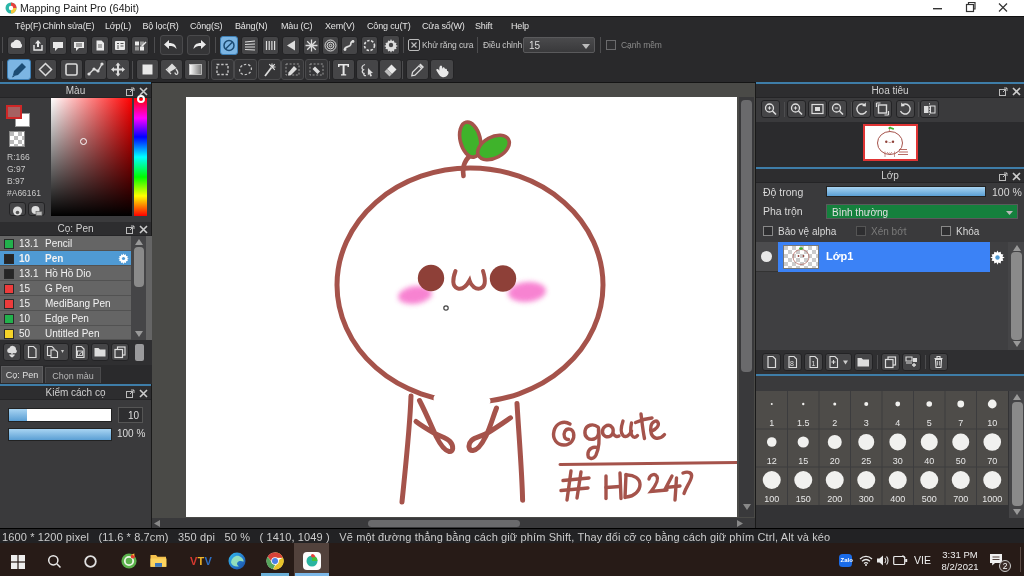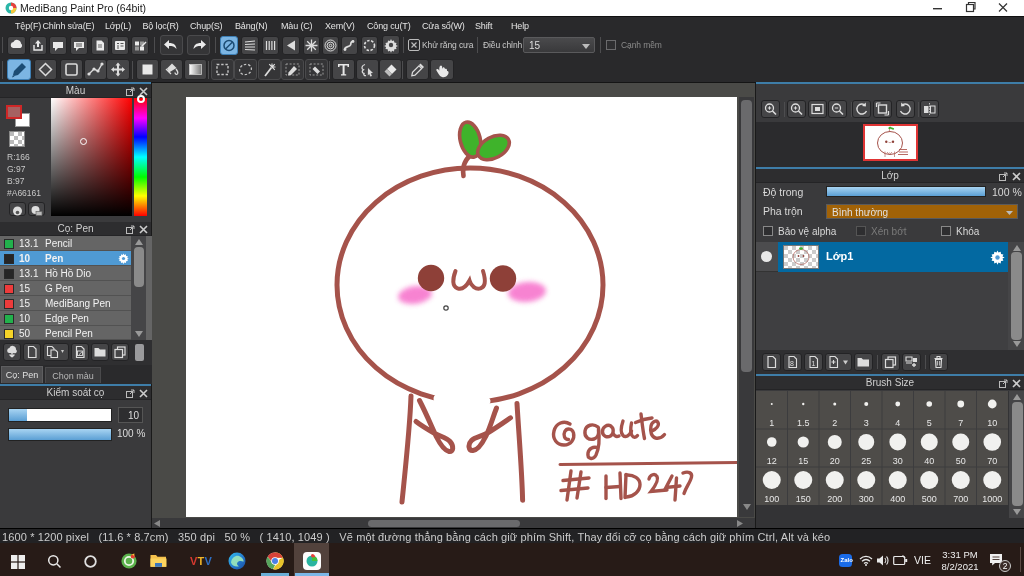--- a/index.html
+++ b/index.html
@@ -59,39 +59,39 @@
 </head>
 <body>
 
 <div id="titlebar">
   <svg class="abs" style="left:5px;top:2px" width="12" height="12" viewBox="0 0 12 12">
     <circle cx="6" cy="6" r="5.5" fill="#2bb6a8"></circle>
     <path d="M6 0.5 A5.5 5.5 0 0 1 11.5 6 L6 6 Z" fill="#e8413c"></path>
     <path d="M11.5 6 A5.5 5.5 0 0 1 6 11.5 L6 6 Z" fill="#f5c63c"></path>
     <circle cx="6" cy="6" r="2.2" fill="#fff"></circle>
   </svg>
-  <span class="ttl">MediBang Paint Pro (64bit)</span>
+  <span class="ttl">Mapping Paint Pro (64bit)</span>
   <svg class="wbtn" style="left:931px" width="14" height="15">
       <rect x="2" y="8" width="9" height="1.4" fill="#333"></rect>
     </svg>
   <svg class="wbtn" style="left:963px" width="14" height="15">
       <rect x="3.5" y="4.5" width="7" height="7" fill="none" stroke="#333" stroke-width="1.2"></rect>
       <path d="M5.5 4.5 L5.5 2.5 L12 2.5 L12 9 L10.5 9" fill="none" stroke="#333" stroke-width="1.2"></path>
     </svg>
   <svg class="wbtn" style="left:996px" width="14" height="15">
       <path d="M3 3.5 L11 11.5 M11 3.5 L3 11.5" stroke="#333" stroke-width="1.2"></path>
     </svg>
 </div>
 
 <div id="menubar">
   <span style="left:15px">Tệp(F)</span>
   <span style="left:42.5px">Chỉnh sửa(E)</span>
   <span style="left:105px">Lớp(L)</span>
   <span style="left:142.5px">Bộ lọc(R)</span>
-  <span style="left:190px">Chụp(S)</span>
+  <span style="left:190px">Công(S)</span>
   <span style="left:235px">Bảng(N)</span>
   <span style="left:281px">Màu (C)</span>
   <span style="left:325px">Xem(V)</span>
   <span style="left:367px">Công cụ(T)</span>
   <span style="left:422px">Cửa sổ(W)</span>
   <span style="left:475px">Shift</span>
   <span style="left:511px">Help</span>
 </div>
 
 <div id="tb1">
@@ -346,21 +346,21 @@
         <span class="nm">MediBang Pen</span>
       </div>
     <div class="brow" style="top:75px">
         <span class="sw" style="background:#22b14c"></span>
         <span class="num">10</span>
         <span class="nm">Edge Pen</span>
       </div>
     <div class="brow" style="top:90px;height:14px">
         <span class="sw" style="background:#f5d327"></span>
         <span class="num">50</span>
-        <span class="nm">Pencil Pen</span>
+        <span class="nm">Untitled Pen</span>
       </div>
 
     <div class="abs" style="left:131px;top:0;width:15px;height:104px;background:#454547">
       <svg class="abs" style="left:4px;top:3px" width="8" height="6">
           <path d="M4 0 L8 6 L0 6 Z" fill="#999"></path>
         </svg>
       <div class="sbthumb" style="left:2.5px;top:11px;width:10px;height:40px;background:#8a8a8a"></div>
       <svg class="abs" style="left:4px;top:95px" width="8" height="6">
           <path d="M0 0 L8 0 L4 6 Z" fill="#999"></path>
         </svg>
@@ -395,21 +395,21 @@
     <div class="sbthumb" style="left:135px;top:4px;width:9px;height:17px;background:#9a9a9c;border-radius:2px"></div>
   </div>
 
   <div class="abs" style="left:0;top:282px;width:152px;height:19px;background:#2a2a2c">
     <div class="abs" style="left:1px;top:1px;width:42px;height:17px;background:#4e4e50;border:1px solid #5e5e60;border-bottom:none;color:#e0e0e0;font-size:9px;text-align:center;padding-top:3px">Cọ: Pen</div>
     <div class="abs" style="left:45px;top:2px;width:56px;height:16px;background:#3a3a3c;border:1px solid #4a4a4c;border-bottom:none;color:#b8b8b8;font-size:9px;text-align:center;padding-top:3px">Chọn màu</div>
   </div>
 
   <div class="bluediv" style="top:301px"></div>
   <div class="ptitle" style="top:303px">
-      <span class="t">Kiểm soát cọ</span>
+      <span class="t">Kiểm cách cọ</span>
     <svg class="abs" style="left:126px;top:3px" width="9" height="9">
         <rect x="0.5" y="2.5" width="6" height="6" fill="none" stroke="#bbb"></rect>
         <path d="M4 5 L8 1 M5 1 h3 v3" stroke="#bbb" fill="none"></path>
       </svg>
     <svg class="abs" style="left:139px;top:3px" width="9" height="9">
         <path d="M1 1 L8 8 M8 1 L1 8" stroke="#ccc" stroke-width="1.6"></path>
       </svg>
   </div>
   <div class="abs" style="left:8px;top:325px;width:104px;height:14px;background:#fff;border:1px solid #222">
     <div class="abs" style="left:0;top:0;width:18px;height:12px;background:linear-gradient(#a8d4f2,#5b9fd4)"></div>
@@ -492,20 +492,30 @@
     <div class="sbthumb" style="left:216px;top:1.5px;width:152px;height:7px"></div>
     <svg class="abs" style="left:585px;top:2px" width="6" height="7">
         <path d="M0 0 L0 7 L6 3.5 Z" fill="#888"></path>
       </svg>
   </div>
   <div class="abs" style="left:593px;top:435px;width:10px;height:10px;background:#39393b"></div>
 </div>
 <div id="rightpanel">
   <div class="bluediv" style="top:-1px"></div>
 
+  <div class="ptitle" style="top:1px">
+      <span class="t">Hoa tiêu</span>
+    <svg class="abs" style="left:243px;top:3px" width="9" height="9">
+        <rect x="0.5" y="2.5" width="6" height="6" fill="none" stroke="#bbb"></rect>
+        <path d="M4 5 L8 1 M5 1 h3 v3" stroke="#bbb" fill="none"></path>
+      </svg>
+    <svg class="abs" style="left:256px;top:3px" width="9" height="9">
+        <path d="M1 1 L8 8 M8 1 L1 8" stroke="#ccc" stroke-width="1.6"></path>
+      </svg>
+  </div>
 
   <div class="abs" style="left:0;top:15px;width:269px;height:24px;background:#3a3a3c">
     <div class="btn" style="left:5px;top:2px;width:19px;height:18px"><svg width="17" height="16" viewBox="0 0 17 16">
           <circle cx="7.5" cy="7" r="4" fill="none" stroke="#ddd" stroke-width="1.3"></circle>
           <path d="M10.5 10 L14 13.5" stroke="#ddd" stroke-width="1.6"></path>
           <path d="M5.8 7 h3.4 M7.5 5.3 v3.4" stroke="#ddd" stroke-width="1"></path>
         </svg></div>
     <div class="vsep" style="left:27.5px;top:4px;height:15px"></div>
     <div class="btn" style="left:31px;top:2px;width:19px;height:18px"><svg width="17" height="16" viewBox="0 0 17 16">
           <circle cx="7.5" cy="7" r="4" fill="none" stroke="#ddd" stroke-width="1.3"></circle>
@@ -566,38 +576,38 @@
         <path d="M4 5 L8 1 M5 1 h3 v3" stroke="#bbb" fill="none"></path>
       </svg>
     <svg class="abs" style="left:256px;top:3px" width="9" height="9">
         <path d="M1 1 L8 8 M8 1 L1 8" stroke="#ccc" stroke-width="1.6"></path>
       </svg>
   </div>
   <span class="abs" style="left:7px;top:103px;font-size:10.5px;color:#d8d8d8">Độ trong</span>
   <div class="abs" style="left:70px;top:103px;width:160px;height:11px;border:1px solid #222;background:linear-gradient(#a8d4f2,#5b9fd4)"></div>
   <span class="abs" style="left:236px;top:103px;font-size:10.5px;color:#d8d8d8">100 %</span>
   <span class="abs" style="left:7px;top:122px;font-size:10.5px;color:#d8d8d8">Pha trộn</span>
-  <div class="abs" style="left:70px;top:121px;width:192px;height:15px;background:#a16207;border:1px solid #5a5a5c">
+  <div class="abs" style="left:70px;top:121px;width:192px;height:15px;background:#15803d;border:1px solid #5a5a5c">
     <span class="abs" style="left:5px;top:1.5px;font-size:10px;color:#e0e0e0">Bình thường</span>
     <svg class="abs" style="right:4px;top:6px" width="7" height="4">
         <path d="M0 0 L7 0 L3.5 4 Z" fill="#bbb"></path>
       </svg>
   </div>
   <div class="abs" style="left:7px;top:143px;width:10px;height:10px;border:1px solid #888;background:#2e2e30"></div>
   <span class="abs" style="left:22px;top:143px;font-size:10px;color:#d8d8d8">Bảo vệ alpha</span>
   <div class="abs" style="left:100px;top:143px;width:10px;height:10px;border:1px solid #555;background:#2e2e30"></div>
   <span class="abs" style="left:115px;top:143px;font-size:10px;color:#7a7a7a">Xén bớt</span>
   <div class="abs" style="left:185px;top:143px;width:10px;height:10px;border:1px solid #888;background:#2e2e30"></div>
   <span class="abs" style="left:200px;top:143px;font-size:10px;color:#d8d8d8">Khóa</span>
 
   <div class="abs" style="left:0;top:159px;width:269px;height:108px;background:#3f3f41">
     <div class="abs" style="left:0;top:0;width:22px;height:30px;background:#4c4c4e;border-bottom:1px solid #333">
       <div class="abs" style="left:5px;top:9px;width:11px;height:11px;background:#e8e8e8;border-radius:50%"></div>
     </div>
-    <div class="abs" style="left:22px;top:0;width:230px;height:30px;background:#0369a1">
+    <div class="abs" style="left:22px;top:0;width:212px;height:30px;background:#3b82f6">
       <div class="abs" style="left:5px;top:3px;width:36px;height:24px;border:1px solid #777;background:
         conic-gradient(#fff 25%, #ccc 25% 50%, #fff 50% 75%, #ccc 75%); background-size:8px 8px">
         <svg width="34" height="22" viewBox="0 0 34 22">
             <ellipse cx="17" cy="11" rx="8" ry="7.5" fill="none" stroke="#b06058" stroke-width="0.7"></ellipse>
             <circle cx="14.5" cy="10" r="0.9" fill="#8e4038"></circle>
             <circle cx="19.5" cy="10" r="0.9" fill="#8e4038"></circle>
             <ellipse cx="17" cy="2.5" rx="2" ry="1.2" fill="#3fb32b"></ellipse>
           </svg>
       </div>
       <span class="abs" style="left:48px;top:8px;font-size:11px;font-weight:bold;color:#fff">Lớp1</span>
@@ -650,30 +660,20 @@
         </svg></div>
     <div class="vsep" style="left:169px;top:5px;height:14px"></div>
     <div class="btn" style="left:173px;top:3px;width:19px;height:18px"><svg width="17" height="16" viewBox="0 0 17 16">
           <path d="M4.5 4.5 h8 M7 4 v-1.5 h3 V4" fill="none" stroke="#ddd" stroke-width="1.1"></path>
           <path d="M5.5 5.5 h6 l-0.5 8 h-5 Z" fill="none" stroke="#ddd" stroke-width="1.1"></path>
           <path d="M7.3 7 v4.5 M9.7 7 v4.5" stroke="#ddd" stroke-width="0.9"></path>
         </svg></div>
   </div>
 
   <div class="bluediv" style="top:291px"></div>
-  <div class="ptitle" style="top:293px">
-      <span class="t">Brush Size</span>
-    <svg class="abs" style="left:243px;top:3px" width="9" height="9">
-        <rect x="0.5" y="2.5" width="6" height="6" fill="none" stroke="#bbb"></rect>
-        <path d="M4 5 L8 1 M5 1 h3 v3" stroke="#bbb" fill="none"></path>
-      </svg>
-    <svg class="abs" style="left:256px;top:3px" width="9" height="9">
-        <path d="M1 1 L8 8 M8 1 L1 8" stroke="#ccc" stroke-width="1.6"></path>
-      </svg>
-  </div>
   <div class="abs" style="left:0;top:308px;width:269px;height:137px;background:#333335">
     <svg class="abs" style="left:0;top:0" width="252" height="114" viewBox="0 0 252 114">
         <rect x="0" y="0" width="252" height="114" fill="#4e4c49"></rect>
         <line x1="31.5" y1="0" x2="31.5" y2="114" stroke="#3c3c3e" stroke-width="1"></line>
         <line x1="63.0" y1="0" x2="63.0" y2="114" stroke="#3c3c3e" stroke-width="1"></line>
         <line x1="94.5" y1="0" x2="94.5" y2="114" stroke="#3c3c3e" stroke-width="1"></line>
         <line x1="126.0" y1="0" x2="126.0" y2="114" stroke="#3c3c3e" stroke-width="1"></line>
         <line x1="157.5" y1="0" x2="157.5" y2="114" stroke="#3c3c3e" stroke-width="1"></line>
         <line x1="189.0" y1="0" x2="189.0" y2="114" stroke="#3c3c3e" stroke-width="1"></line>
         <line x1="220.5" y1="0" x2="220.5" y2="114" stroke="#3c3c3e" stroke-width="1"></line>

